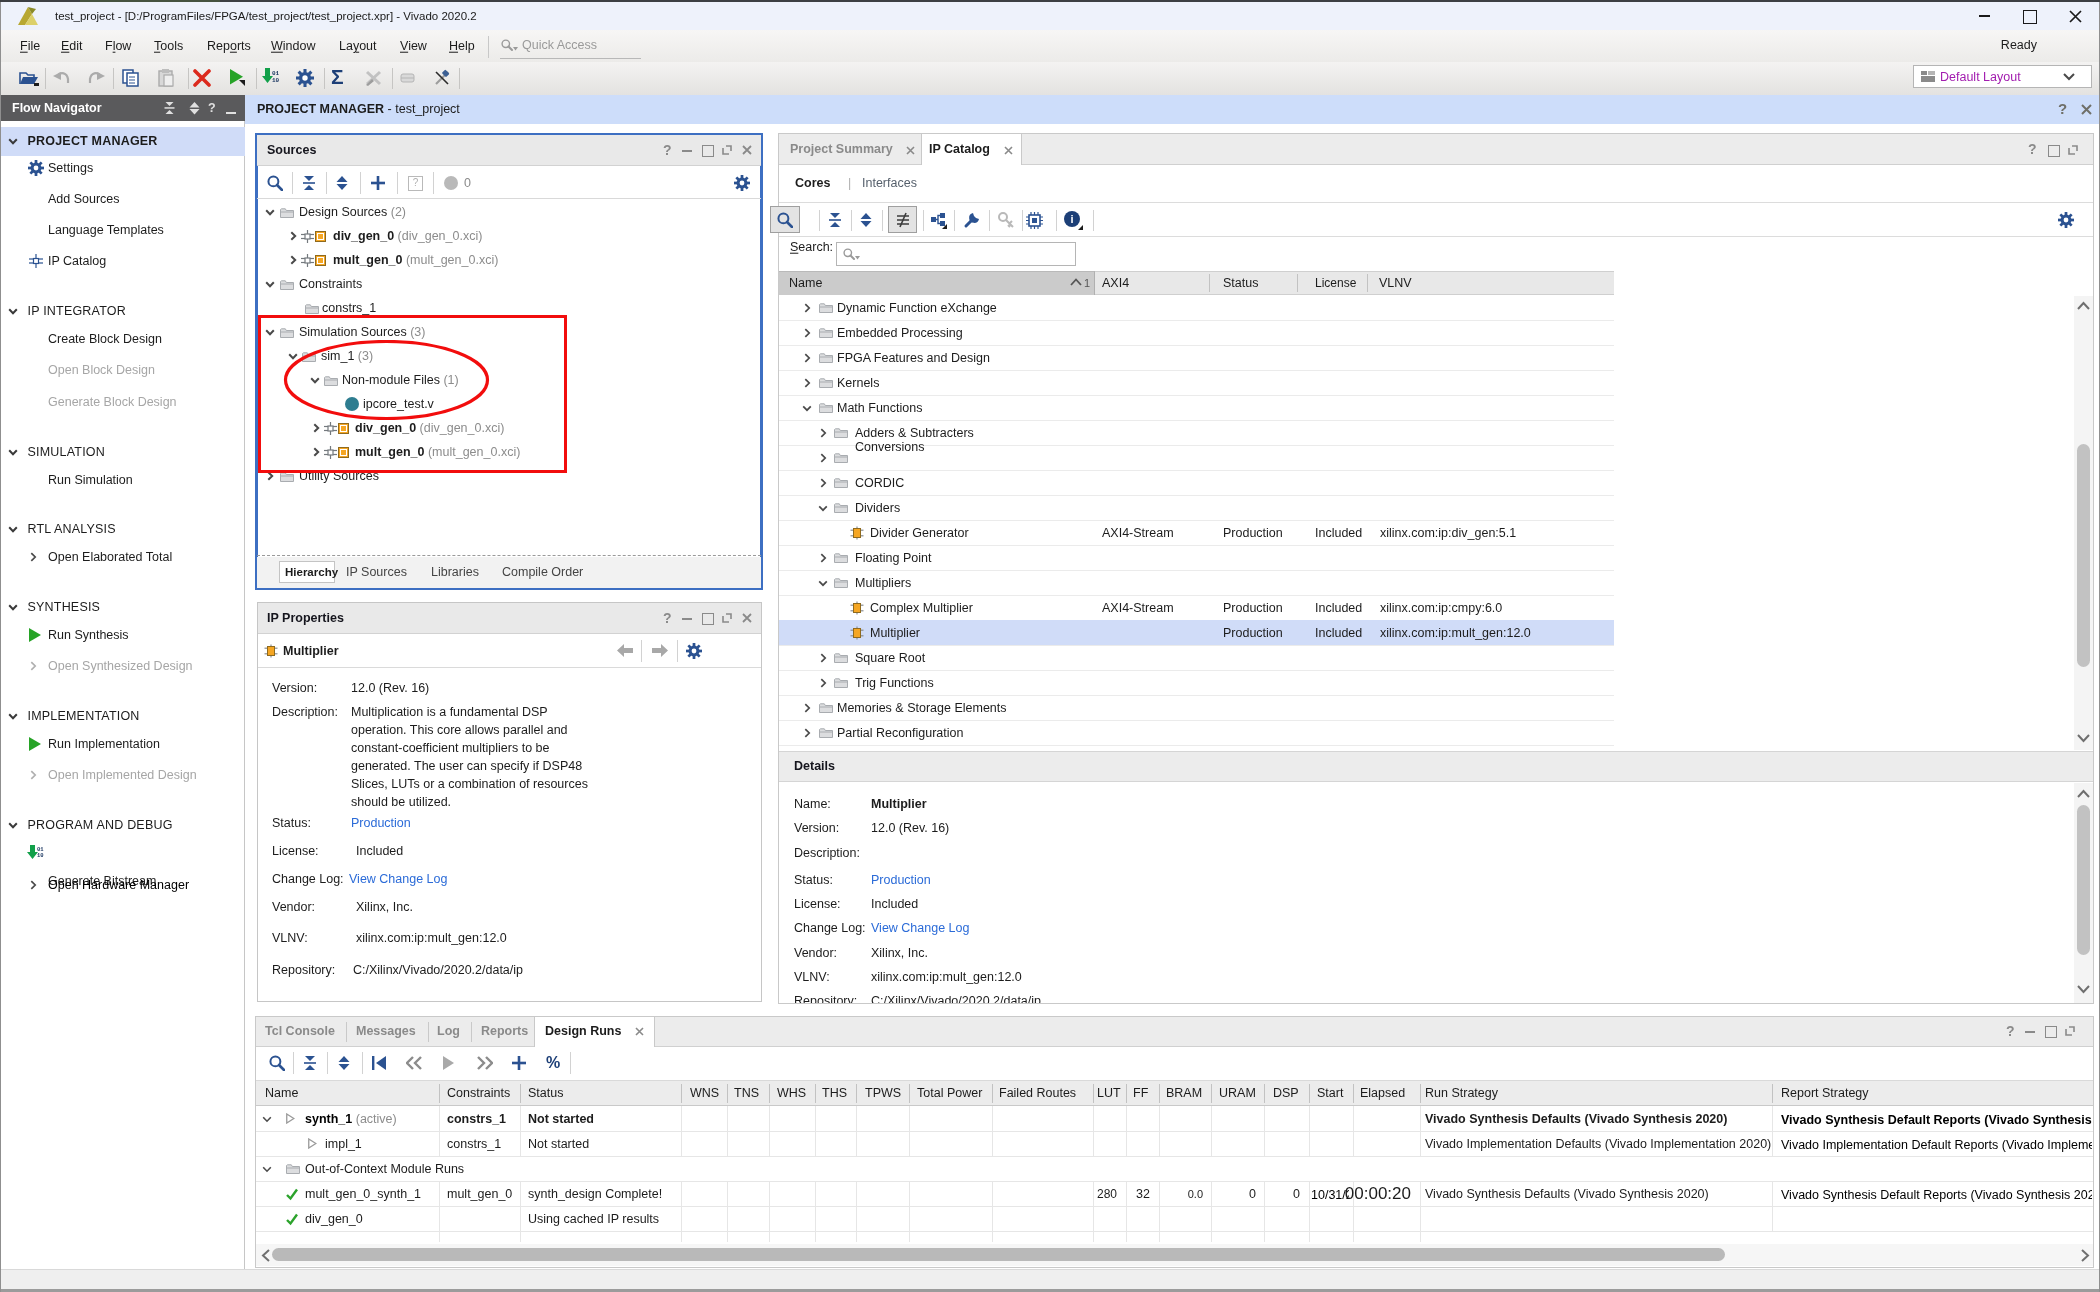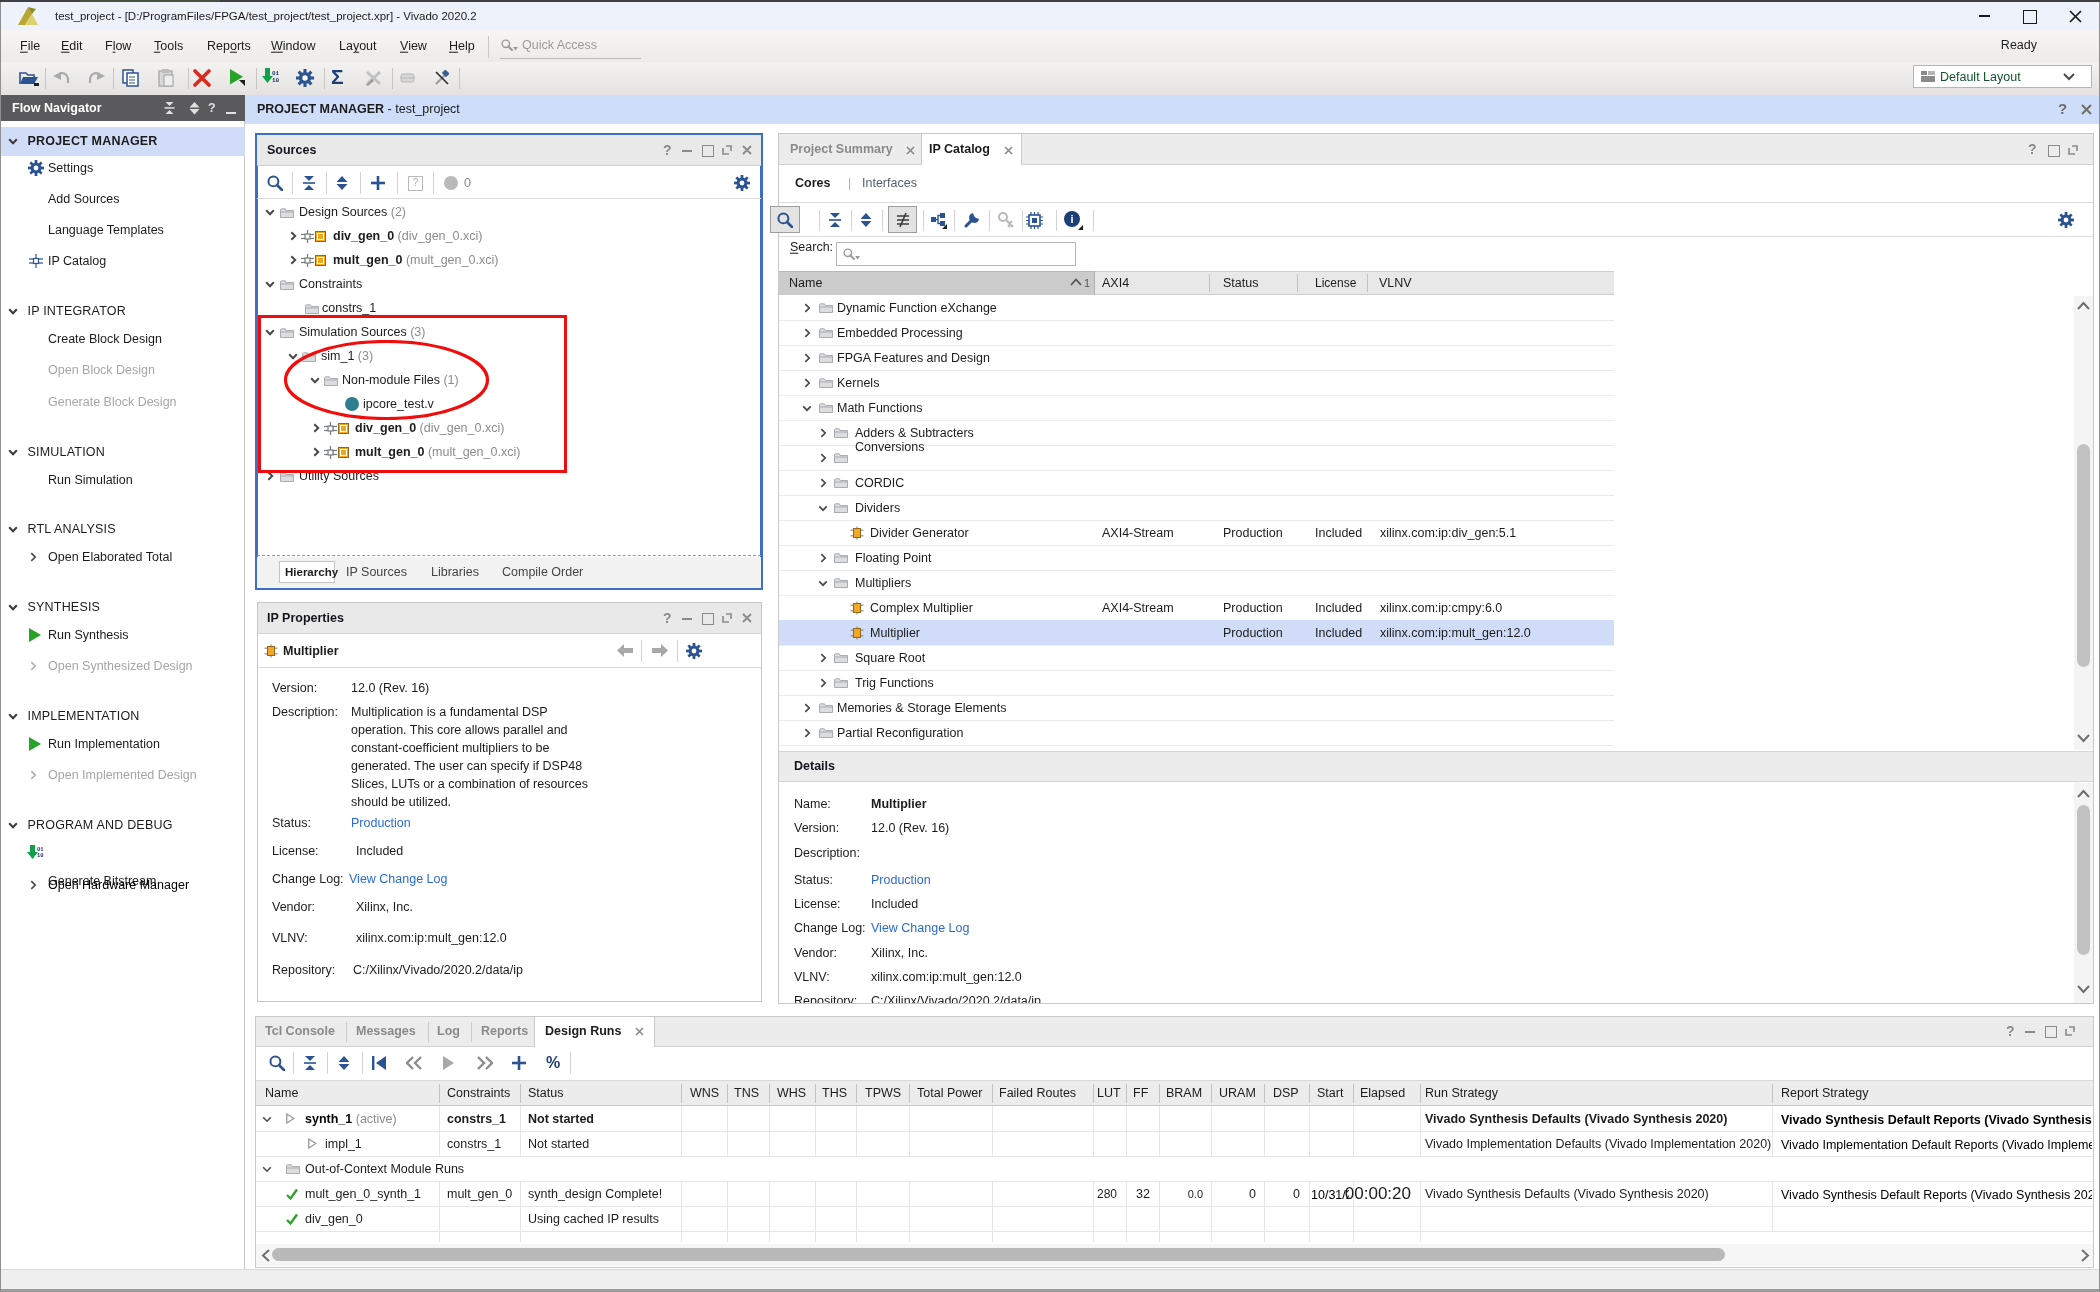--- a/index.html
+++ b/index.html
@@ -109,21 +109,21 @@
       <path d="M3,15 L15,3" stroke="#9d9d9d" stroke-width="2.2"></path>
       <rect x="10" y="2" width="6" height="5" rx="1" fill="#3c5f93" transform="rotate(45 13 4)"></rect>
       <path d="M15,15 L3,3" stroke="#2b2b2b" stroke-width="1.6"></path>
     </svg>
 <div style="position:absolute;left:1913px;top:65px;width:179px;height:23px;background:#ffffff;border:1px solid #b5b5b5;box-sizing:border-box;"></div>
 <svg style="position:absolute;left:1921px;top:71px;" width="14" height="11" viewBox="0 0 14 11">
       <rect x="0" y="0" width="6" height="4" fill="#8a8a8a"></rect>
       <rect x="7" y="0" width="7" height="4" fill="#b5b5b5"></rect>
       <rect x="0" y="5" width="14" height="6" fill="#8a8a8a"></rect>
     </svg>
-<div style="position:absolute;left:1940px;top:77px;transform:translateY(-52%);font-size:12.5px;color:#14532d;font-weight:400;white-space:nowrap;">Default Layout</div>
+<div style="position:absolute;left:1940px;top:77px;transform:translateY(-52%);font-size:12.5px;color:#a21caf;font-weight:400;white-space:nowrap;">Default Layout</div>
 <svg style="position:absolute;left:2063px;top:73px;" width="12" height="8" viewBox="0 0 12 8">
       <path d="M1,1 L6,6 L11,1" fill="none" stroke="#4a4a4a" stroke-width="2"></path>
     </svg>
 <div style="position:absolute;left:0;top:95px;width:245px;height:1174px;background:#ffffff;border-right:1px solid #c6c6c6;box-sizing:border-box;"></div>
 <div style="position:absolute;left:0;top:95px;width:245px;height:26px;background:#5a5a5c;"></div>
 <div style="position:absolute;left:12px;top:108px;transform:translateY(-52%);font-size:12.5px;color:#ffffff;font-weight:700;white-space:nowrap;">Flow Navigator</div>
 <svg style="position:absolute;left:163px;top:102px;" width="13" height="13" viewBox="0 0 13 13">
       <polygon points="2.5,0 10.5,0 6.5,4" fill="#e0e0e0"></polygon>
       <rect x="1.5" y="5.2" width="10" height="1.5" fill="#e0e0e0"></rect>
       <polygon points="2.5,12 10.5,12 6.5,8" fill="#e0e0e0"></polygon>

